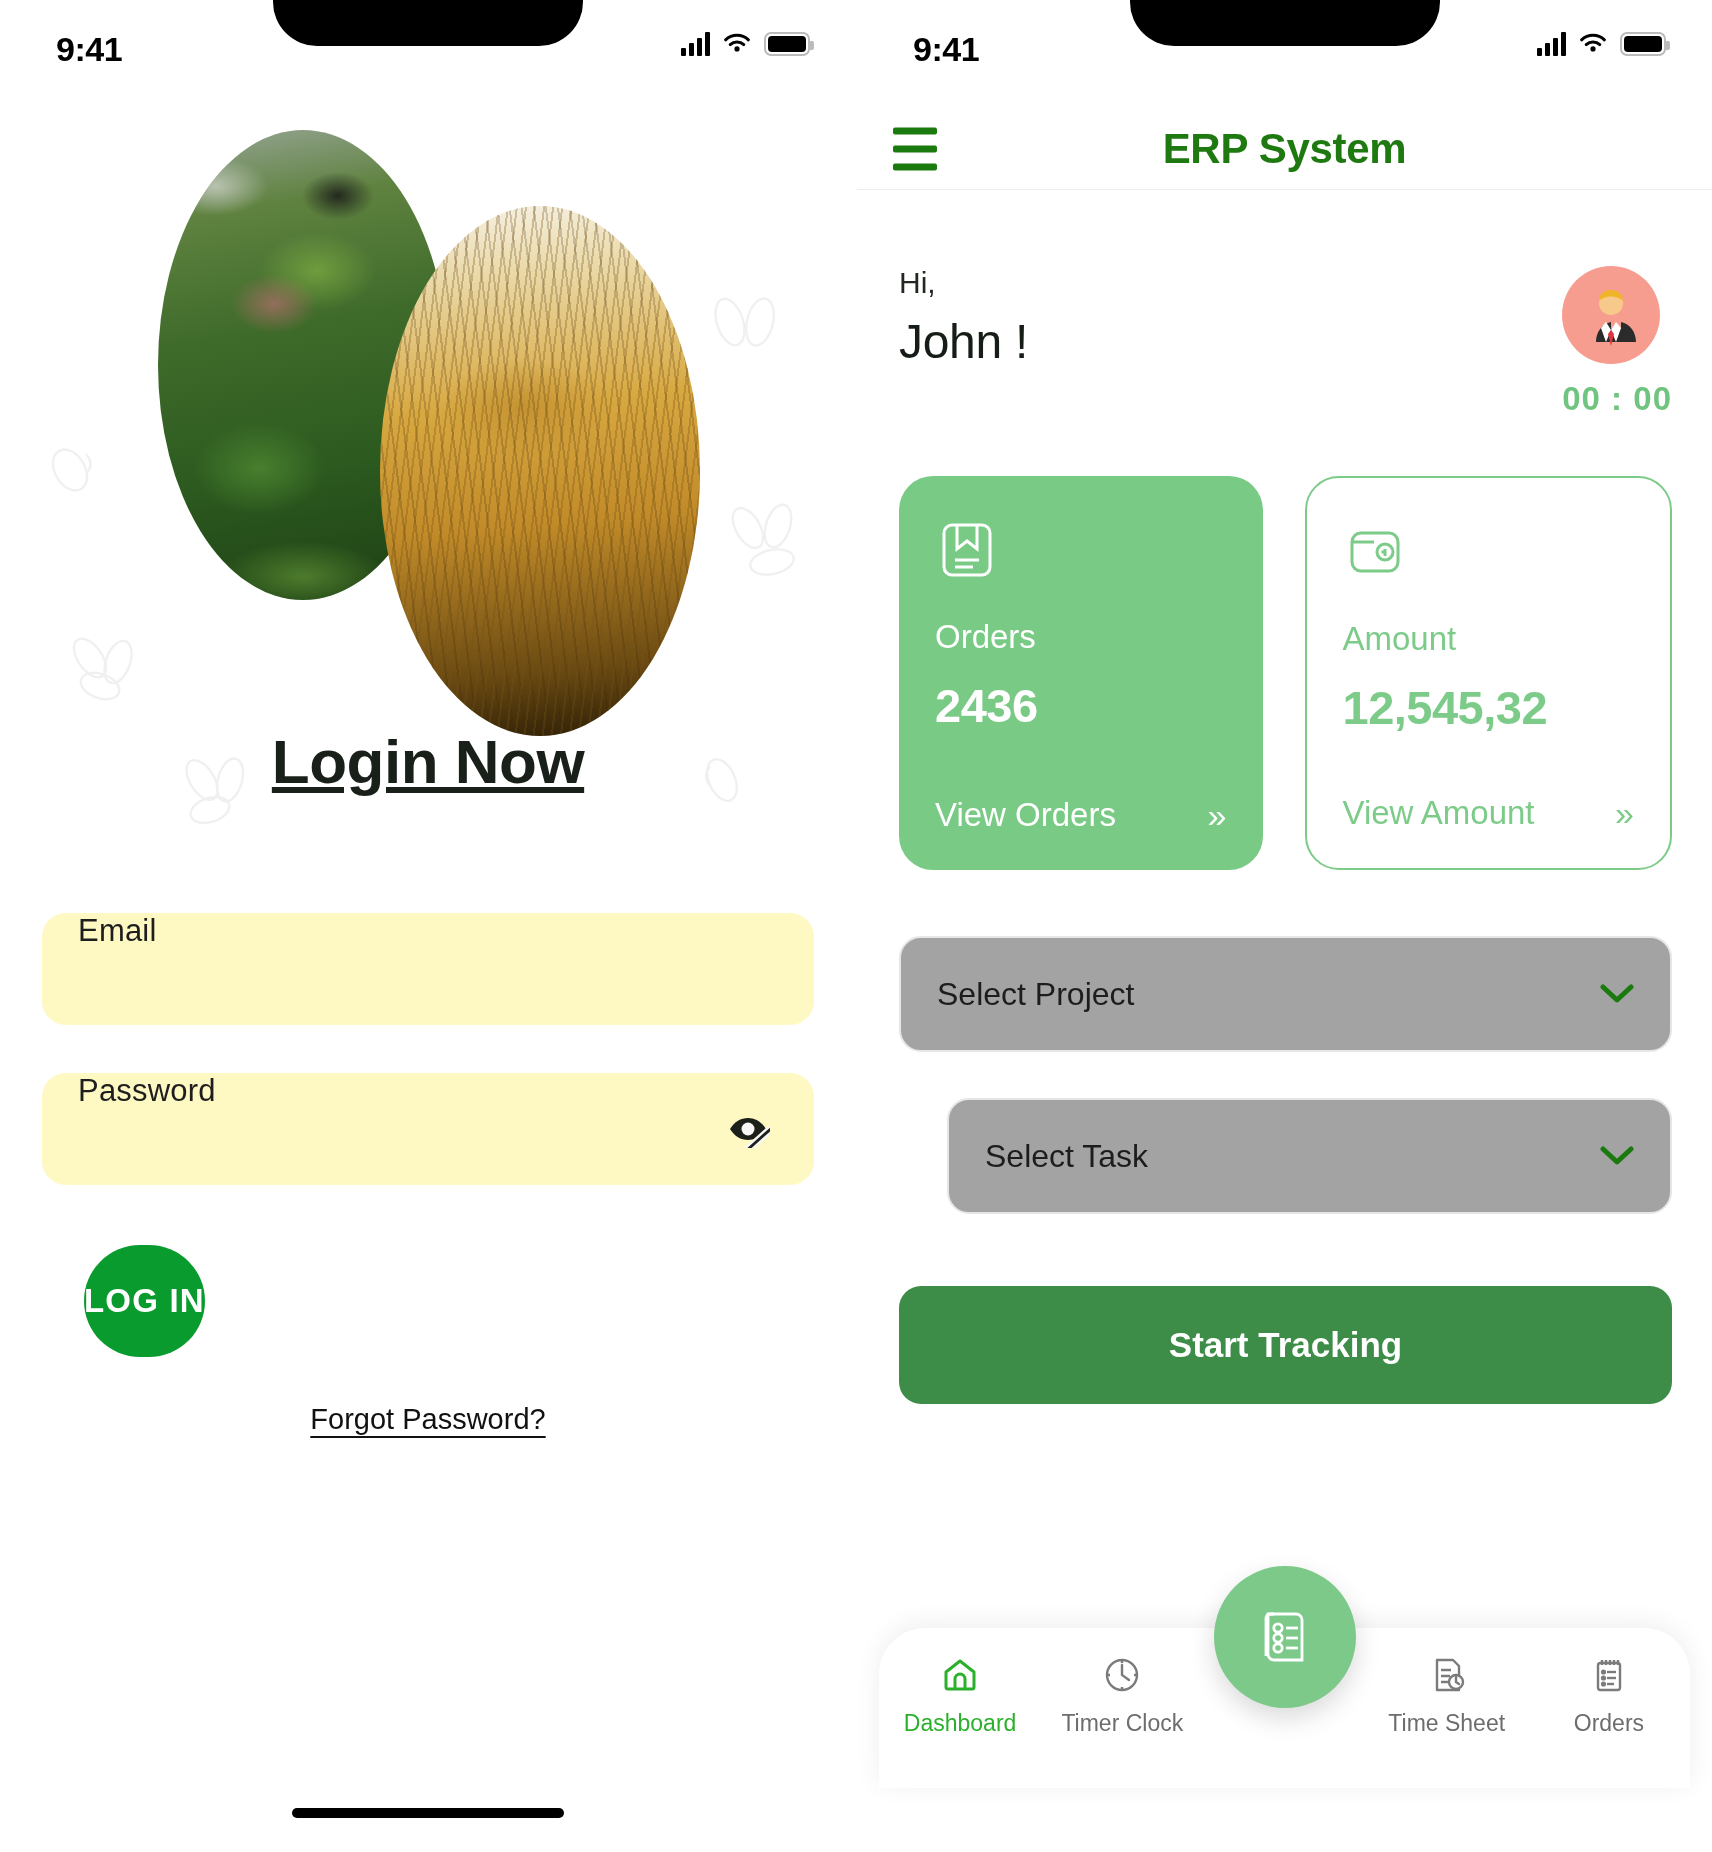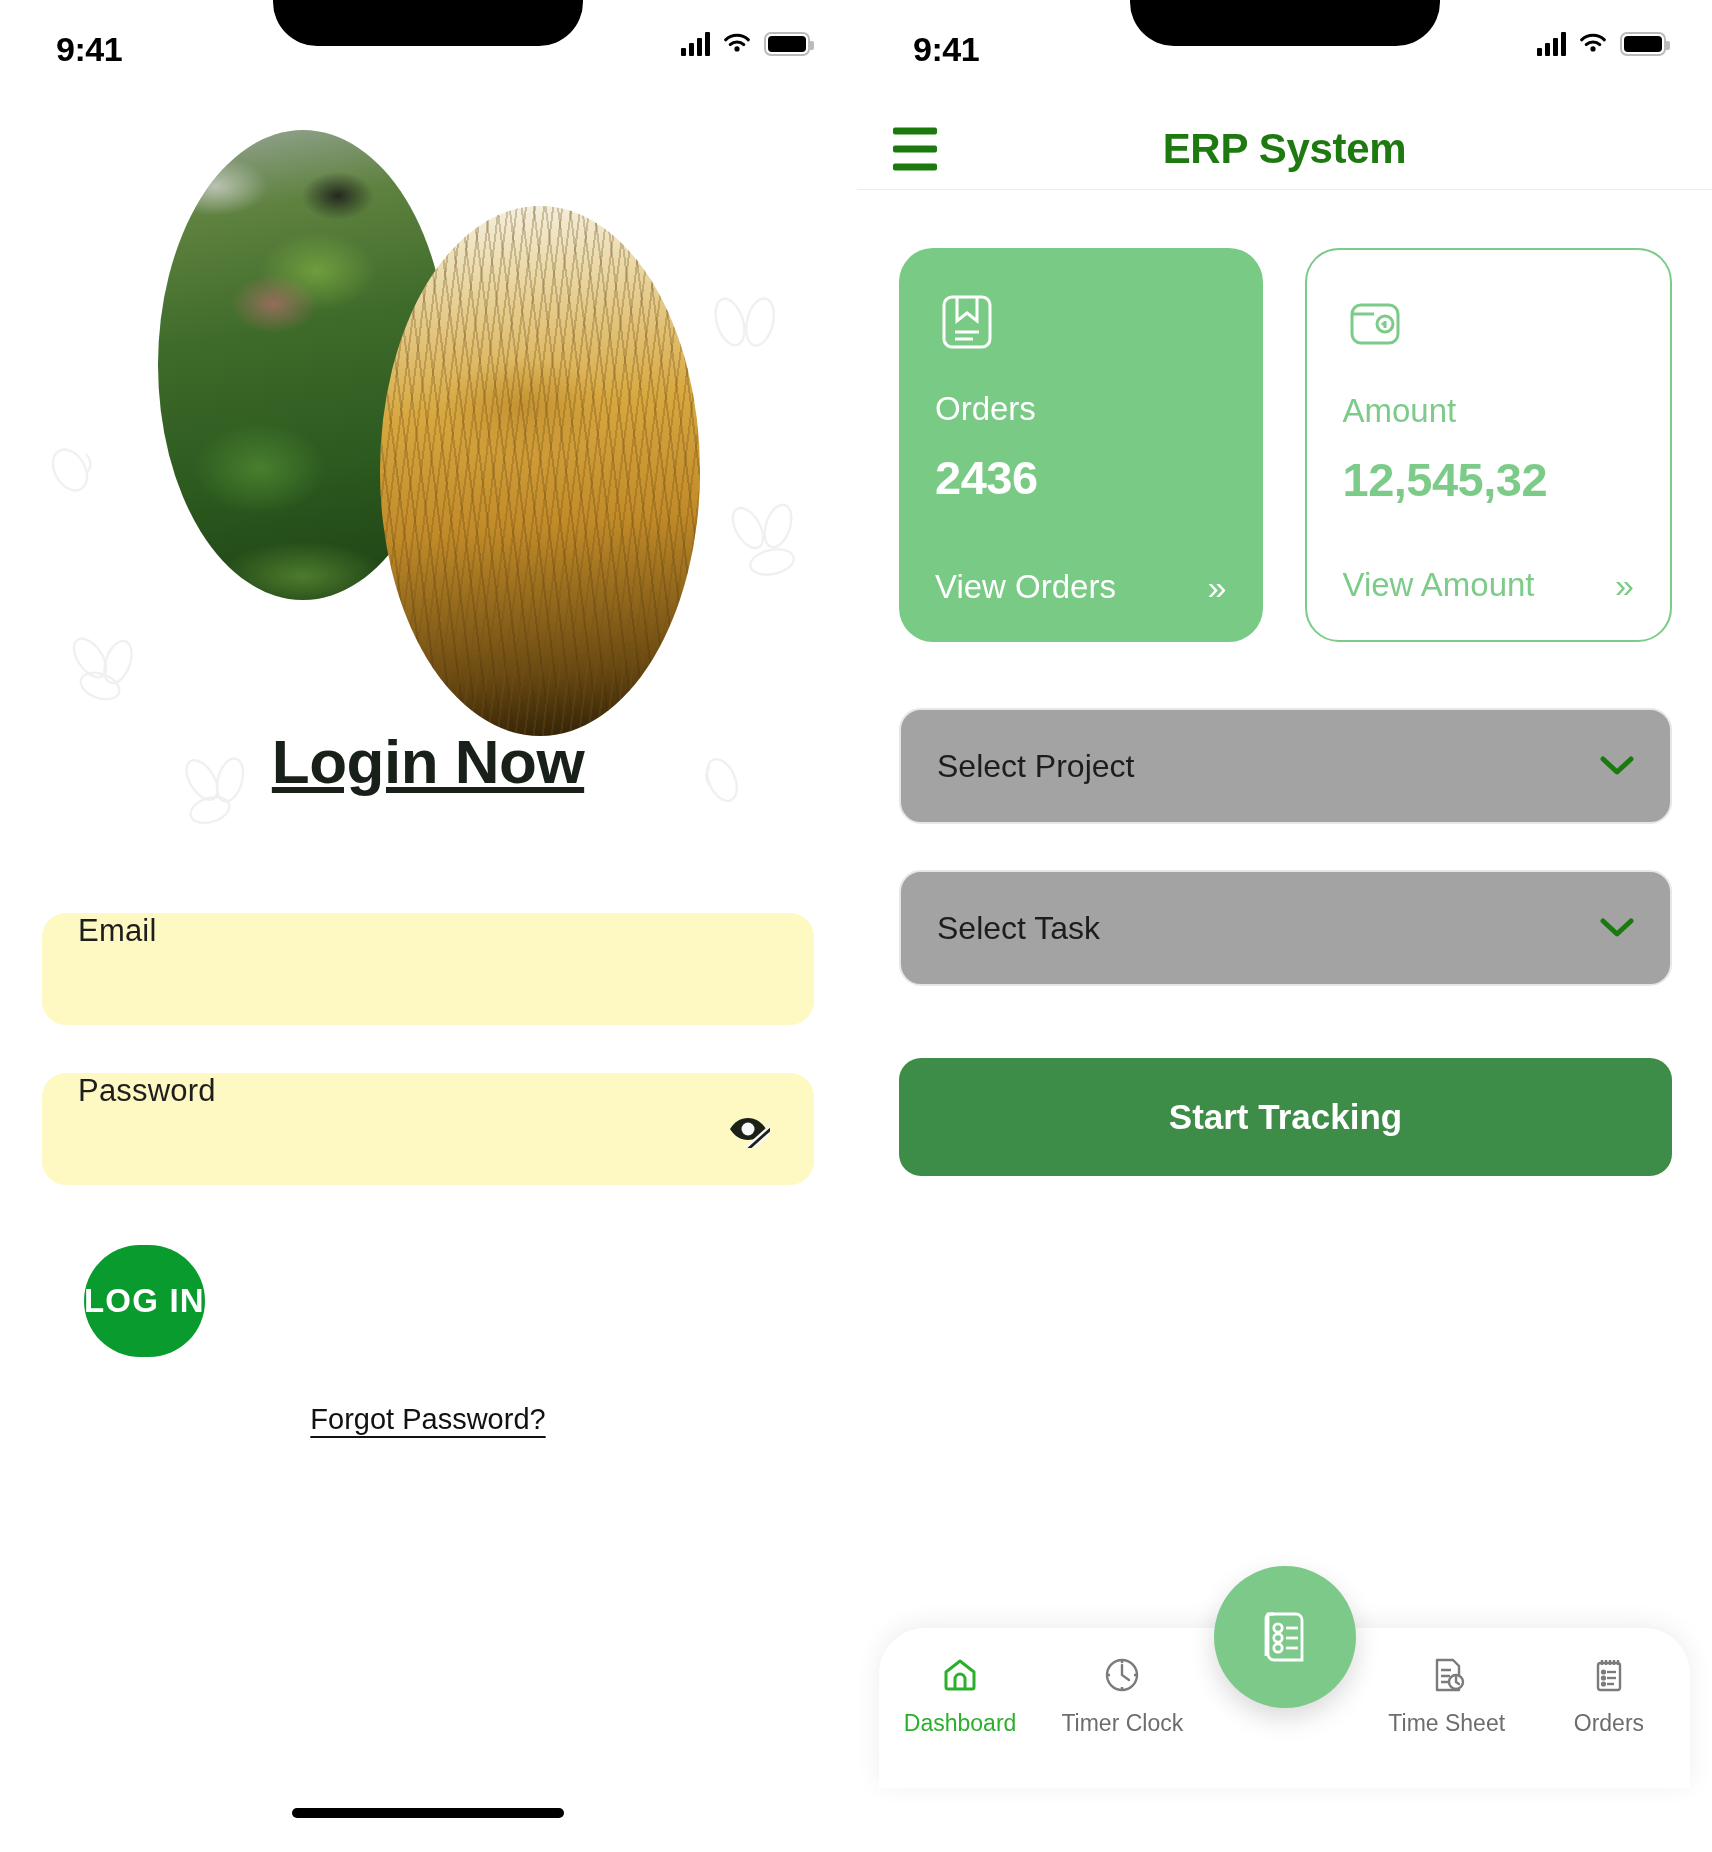--- a/index.html
+++ b/index.html
@@ -223,21 +223,21 @@
 
   .selects { padding: 66px 40px 0 42px; }
   .select {
     height: 116px;
     border: 2px solid #e6e6e6;
     border-radius: 22px;
     display:flex; align-items:center; justify-content: space-between;
     padding: 0 36px;
     background:#a3a3a3; cursor:pointer;
   }
-  .select + .select { margin-top: 46px; }
+  .select + .select { margin-top: 46px; margin-left: 48px; }
   .select-label { font-size: 32px; color: #1d1d1d; }
 
   .track-btn {
     margin: 72px 40px 0 42px;
     height: 118px;
     background: #3d8c47;
     border-radius: 22px;
     display:flex; align-items:center; justify-content:center;
     color:#fff; font-size: 35px; font-weight: 600;
     border:none; cursor:pointer; width: calc(100% - 82px);
@@ -406,20 +406,39 @@
 
     <div class="appbar">
       <div class="burger">
           <i></i>
           <i></i>
           <i></i>
         </div>
       <div class="appbar-title">ERP System</div>
     </div>
 
+    <div class="greet">
+      <div>
+        <div class="greet-hi">Hi,</div>
+        <div class="greet-name">John !</div>
+      </div>
+      <div class="greet-right">
+        <div class="avatar">
+          <svg width="70" height="70" viewBox="0 0 70 70">
+            <path d="M35 12c8 0 12 5 12 11 0 7-5 12-12 12s-12-5-12-12c0-6 4-11 12-11z" fill="#f7c98b"></path>
+            <path d="M23 21c0-7 5-11 12-11s12 4 12 11c-3-3-7-4.5-12-4.5S26 18 23 21z" fill="#f0b429"></path>
+            <path d="M20 62c0-10 6-18 15-20l-0 6 5 8 5-8 0-6c9 2 15 10 15 20z" fill="#2b2b2b"></path>
+            <path d="M30 42l5 8-5 12-5-14z" fill="#ffffff"></path>
+            <path d="M40 42l-5 8 5 12 5-14z" fill="#ffffff"></path>
+            <path d="M35 50l3 4-3 12-3-12z" fill="#e0323c"></path>
+          </svg>
+        </div>
+        <div class="timer">00 : 00</div>
+      </div>
+    </div>
 
     <div class="cards">
 
       <div class="card filled">
         <div class="card-icon">
           <svg width="64" height="64" viewBox="0 0 64 64" fill="none" stroke="#fff" stroke-width="3">
             <rect x="9" y="7" width="46" height="50" rx="8"></rect>
             <path d="M22 7v24l10-8 10 8V7"></path>
             <path d="M20 42h24M20 49h18"></path>
           </svg>

